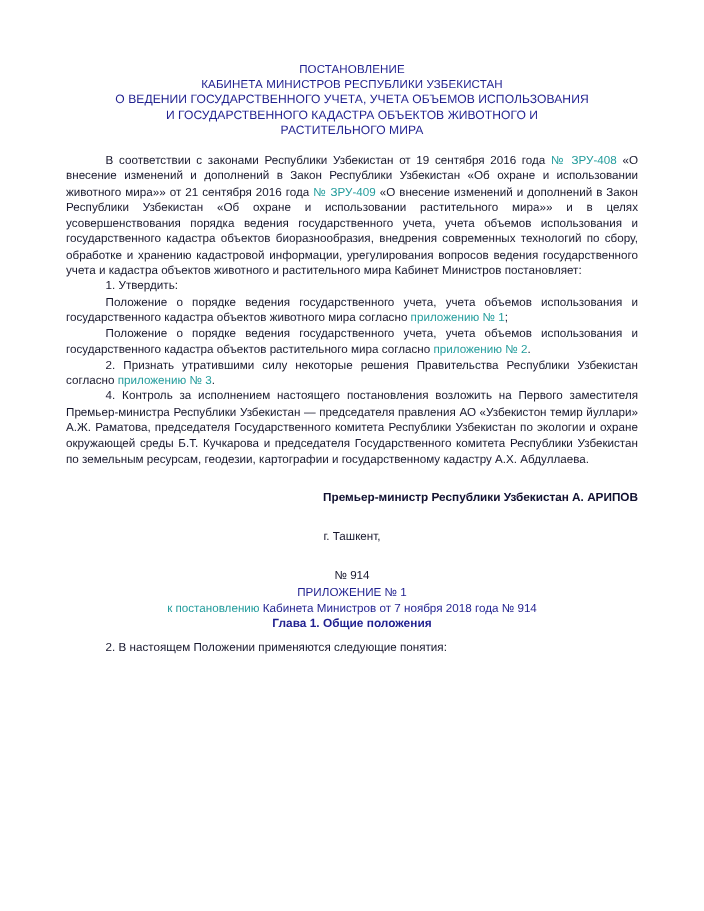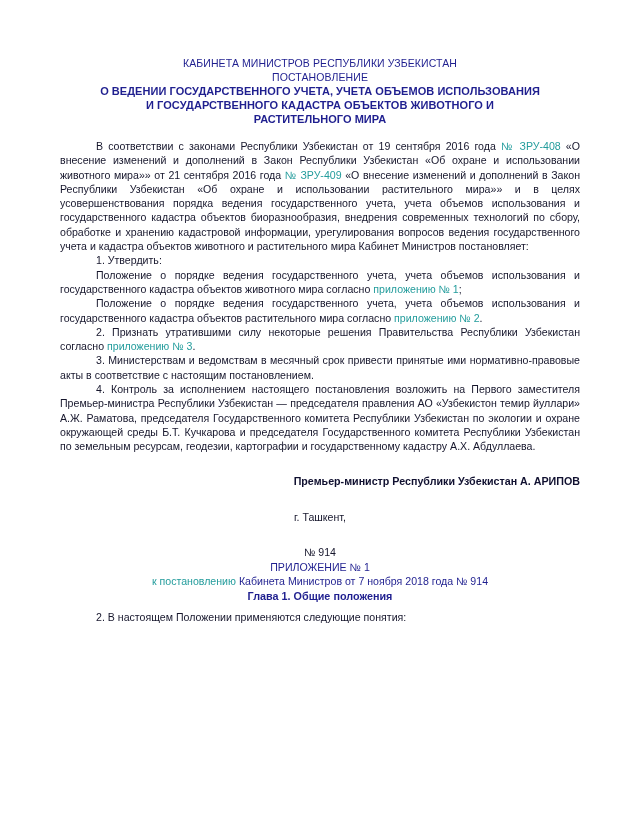--- a/index.html
+++ b/index.html
@@ -27,21 +27,21 @@
     text-align: center;
     color: #1f1f8f;
     font-size: 10.5px;
     line-height: 14px;
     letter-spacing: 0.1px;
   }
   .doc-title .ln {
     display: block;
   }
   .doc-title .ln.bold {
-    font-weight: bold;
+    font-weight: normal;
     font-size: 11px;
     letter-spacing: 0.05px;
   }
   
   p.body {
     margin: 0;
     text-align: justify;
     font-size: 10.6px;
     line-height: 14.3px;
     color: #16162c;
@@ -105,42 +105,41 @@
   .tail p.body + p.body {
     margin-top: 0;
   }
 </style>
 </head>
 <body>
 
 <div class="page">
 
   <div class="doc-title">
+    <span class="ln">ПОСТАНОВЛЕНИЕ</span>
     <span class="ln">КАБИНЕТА МИНИСТРОВ РЕСПУБЛИКИ УЗБЕКИСТАН</span>
-    <span class="ln">ПОСТАНОВЛЕНИЕ</span>
     <span class="ln bold">О ВЕДЕНИИ ГОСУДАРСТВЕННОГО УЧЕТА, УЧЕТА ОБЪЕМОВ ИСПОЛЬЗОВАНИЯ</span>
     <span class="ln bold">И ГОСУДАРСТВЕННОГО КАДАСТРА ОБЪЕКТОВ ЖИВОТНОГО И</span>
     <span class="ln bold">РАСТИТЕЛЬНОГО МИРА</span>
   </div>
 
   <div class="first-block">
     <p class="body"><span>В соответствии с законами Республики Узбекистан от 19 сентября 2016 года </span><a class="lnk" href="#">№ ЗРУ-408</a><span> «О внесение изменений и дополнений в Закон Республики Узбекистан «Об охране и использовании животного мира»» от 21 сентября 2016 года </span><a class="lnk" href="#">№ ЗРУ-409</a><span> «О внесение изменений и дополнений в Закон Республики Узбекистан «Об охране и использовании растительного мира»» и в целях усовершенствования порядка ведения государственного учета, учета объемов использования и государственного кадастра объектов биоразнообразия, внедрения современных технологий по сбору, обработке и хранению кадастровой информации, урегулирования вопросов ведения государственного учета и кадастра объектов животного и растительного мира Кабинет Министров постановляет:</span></p>
   </div>
 
   <div>
 
     <p class="body">1. Утвердить:</p>
 
     <p class="body"><span>Положение о порядке ведения государственного учета, учета объемов использования и государственного кадастра объектов животного мира согласно </span><a class="lnk" href="#">приложению № 1</a><span>;</span></p>
 
     <p class="body"><span>Положение о порядке ведения государственного учета, учета объемов использования и государственного кадастра объектов растительного мира согласно </span><a class="lnk" href="#">приложению № 2</a><span>.</span></p>
 
     <p class="body"><span>2. Признать утратившими силу некоторые решения Правительства Республики Узбекистан согласно </span><a class="lnk" href="#">приложению № 3</a><span>.</span></p>
 
-    <p class="body">3. Министерствам и ведомствам в месячный срок привести принятые ими нормативно-правовые акты в соответствие с настоящим постановлением.</p>
 
     <p class="body">4. Контроль за исполнением настоящего постановления возложить на Первого заместителя Премьер-министра Республики Узбекистан — председателя правления АО «Узбекистон темир йуллари» А.Ж. Раматова, председателя Государственного комитета Республики Узбекистан по экологии и охране окружающей среды Б.Т. Кучкарова и председателя Государственного комитета Республики Узбекистан по земельным ресурсам, геодезии, картографии и государственному кадастру А.Х. Абдуллаева.</p>
   </div>
 
   <div class="sig">Премьер-министр Республики Узбекистан А. АРИПОВ</div>
 
   <div class="center-block">
     <span class="ln">г. Ташкент,</span>
     <span class="ln">№ 914</span>
   </div>

